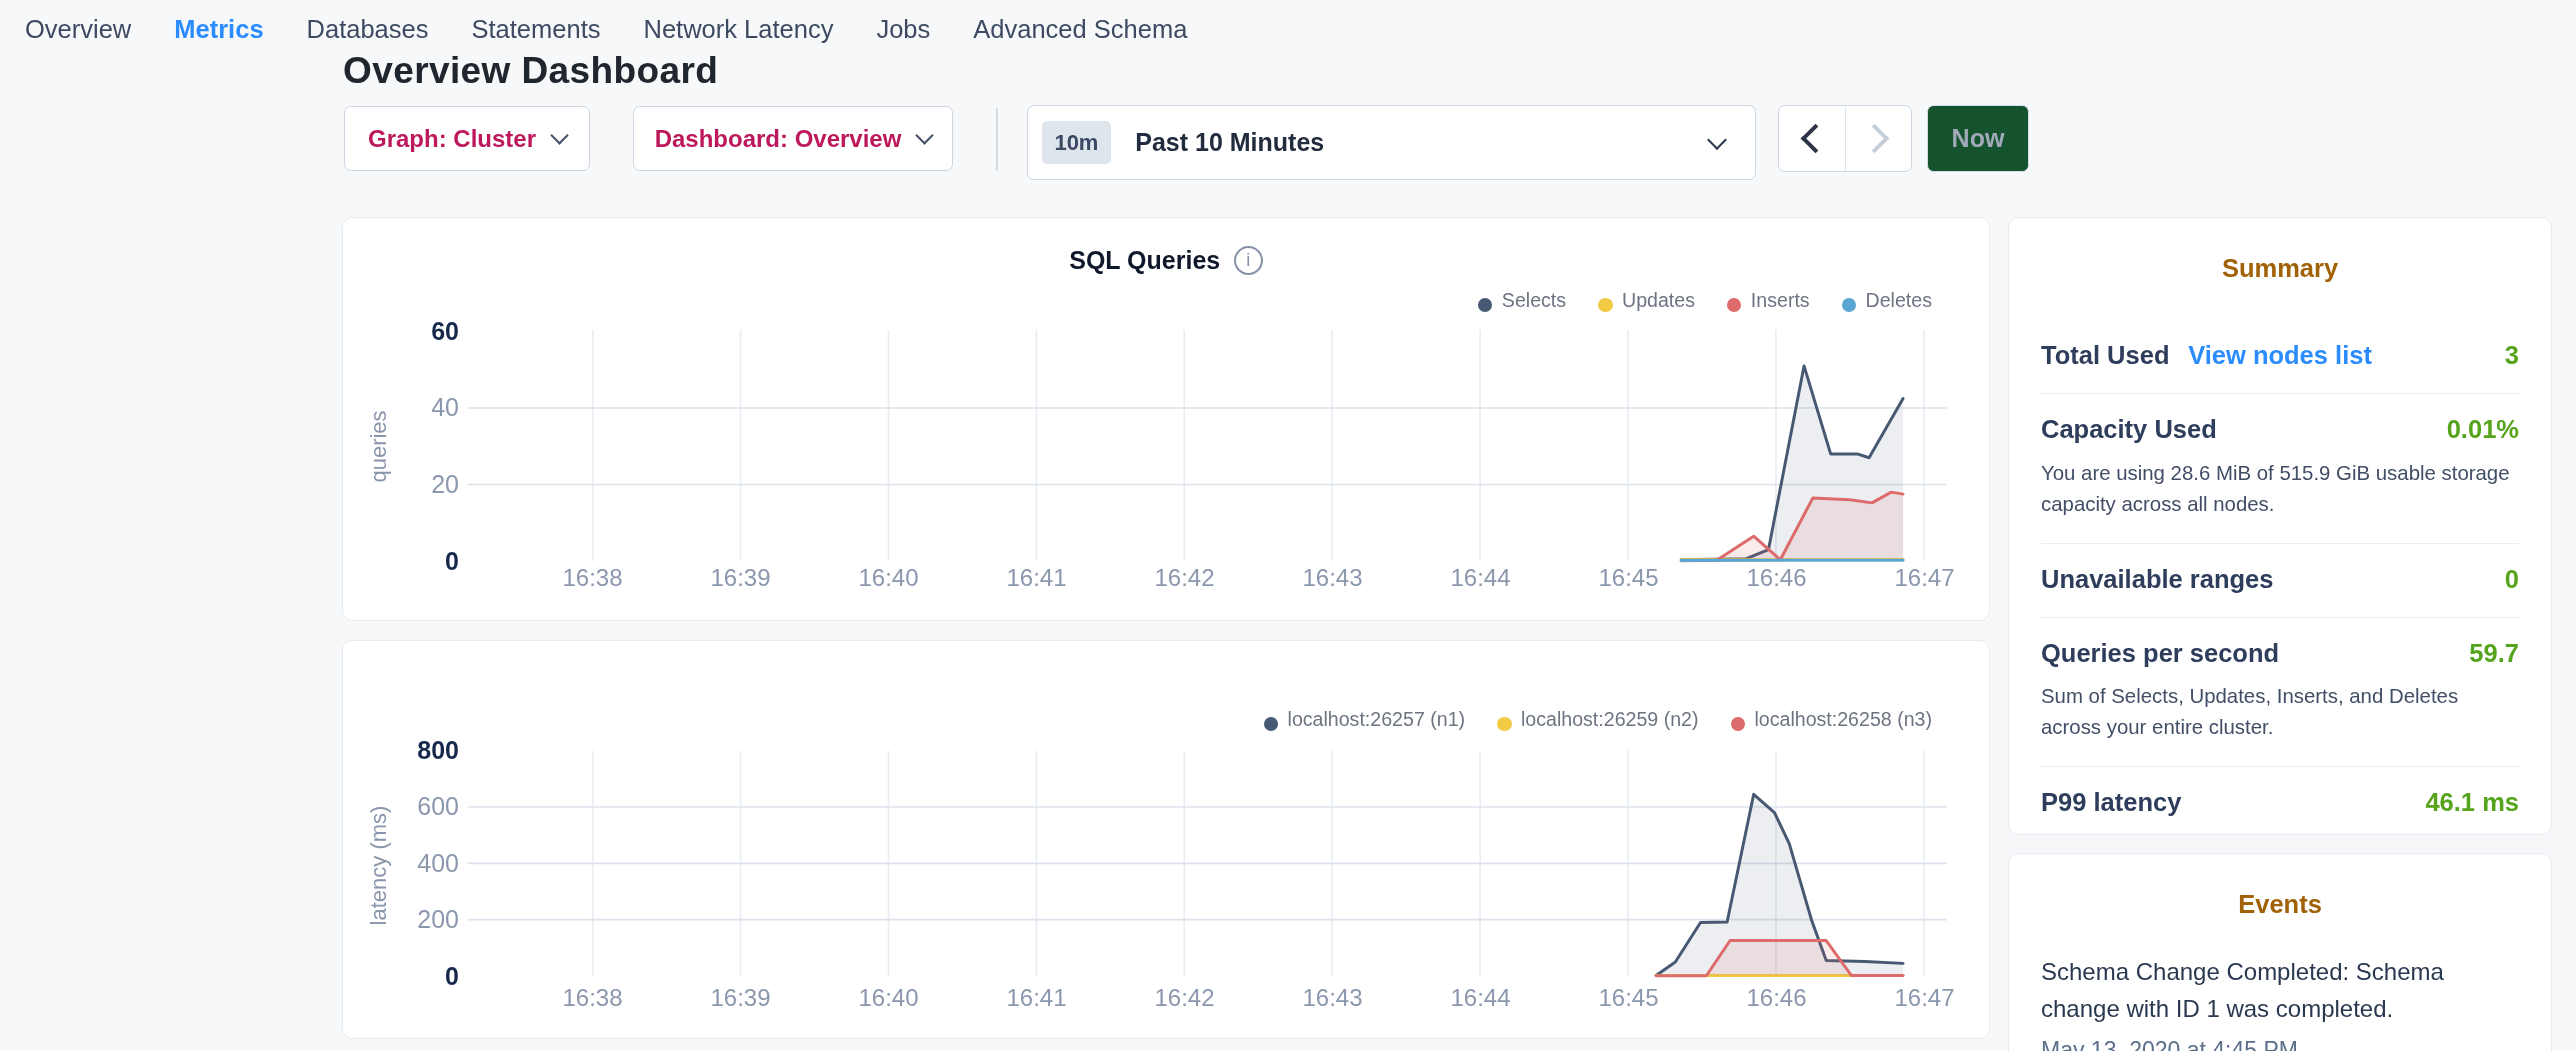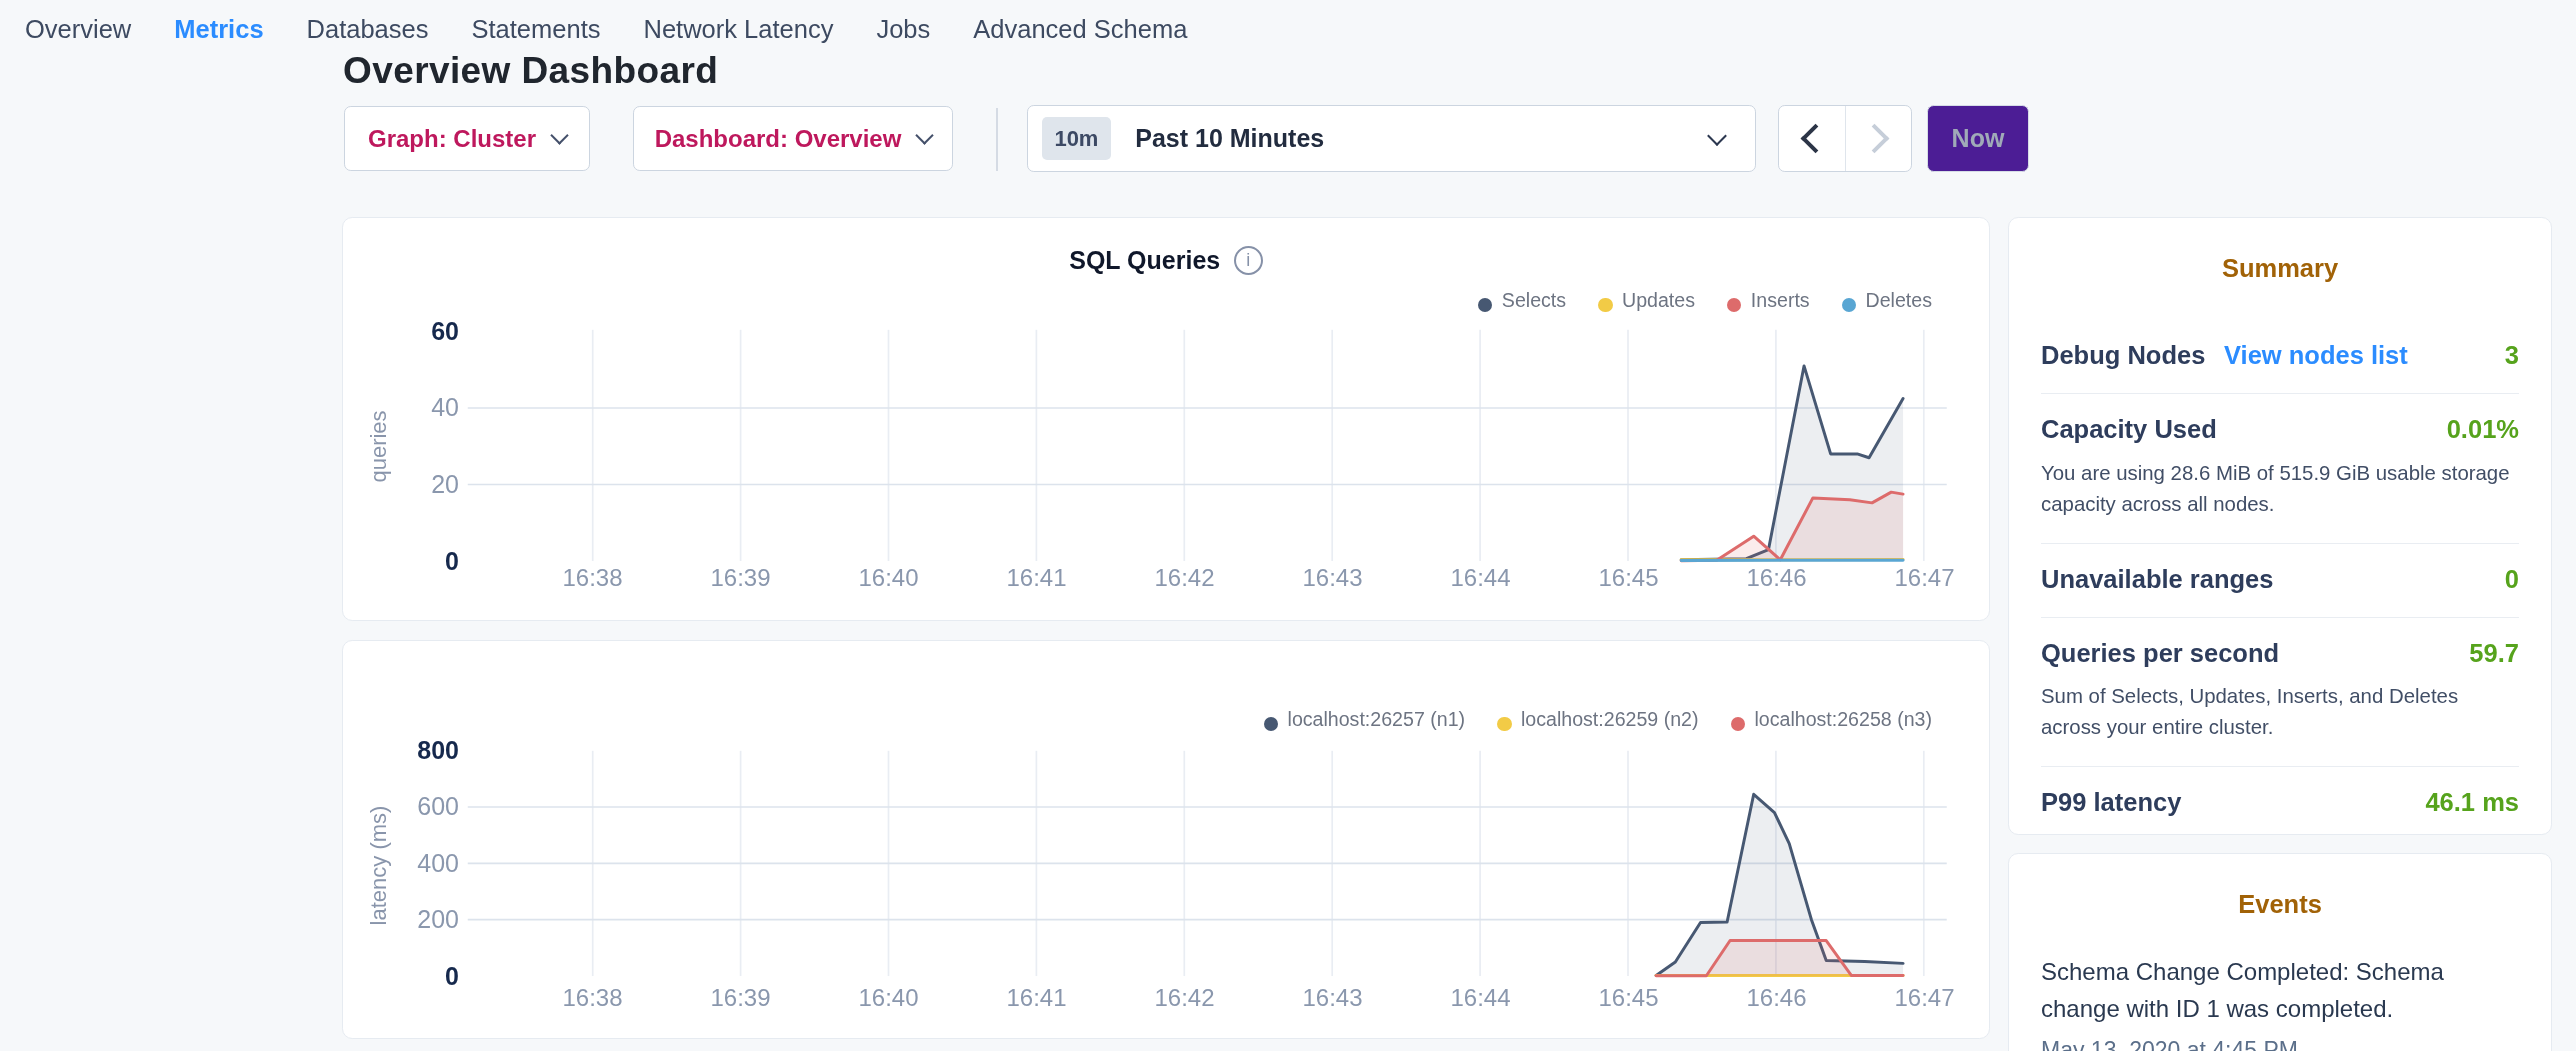--- a/index.html
+++ b/index.html
@@ -19,34 +19,34 @@
   
   .page-title{position:absolute;left:343px;top:25.5px;font-size:37px;font-weight:bold;color:#20262e;letter-spacing:0.4px;}
 
   .ctrl{position:absolute;top:106px;height:65px;background:#fff;border:1.7px solid #ccd5e0;border-radius:6.8px;
         box-sizing:border-box;display:flex;align-items:center;justify-content:center;gap:17px;cursor:pointer;}
   .ctrl-label{font-size:24px;font-weight:bold;color:#be185d;}
   .chev{display:inline-block;width:11px;height:11px;border-right:2.6px solid #44506a;border-bottom:2.6px solid #44506a;
         transform:rotate(45deg);margin-top:-5.1px;}
   .vdivider{position:absolute;left:996px;top:108px;width:1.7px;height:63px;background:#d5dbe4;}
 
-  .timesel{position:absolute;left:1027px;top:105px;width:729px;height:67px;background:#fff;border:1.7px solid #ccd5e0;
+  .timesel{position:absolute;left:1027px;top:105px;width:729px;height:75px;background:#fff;border:1.7px solid #ccd5e0;
         border-radius:6.8px;box-sizing:border-box;display:flex;align-items:center;cursor:pointer;}
   .time-badge{margin-left:13.6px;background:#dfe5ec;border-radius:5.1px;font-size:22px;font-weight:bold;color:#3c4964;
         padding:8.5px 12.8px;}
   .time-label{margin-left:24px;font-size:25px;font-weight:bold;color:#222c3f;}
   .time-chev{margin-left:auto;margin-right:31px;width:12px;height:12px;border-right:2.6px solid #2c3850;border-bottom:2.6px solid #2c3850;transform:rotate(45deg);margin-top:-5.1px;}
 
   .pager{position:absolute;left:1778px;top:105px;width:134px;height:67px;background:#fff;border:1.7px solid #ccd5e0;
         border-radius:6.8px;box-sizing:border-box;display:flex;overflow:hidden;}
   .pager .pbtn{flex:1;display:flex;align-items:center;justify-content:center;cursor:pointer;}
   .pager .pbtn + .pbtn{border-left:1.7px solid #dfe5ec;}
   .chev-left{width:17px;height:17px;border-right:4.3px solid #2c3547;border-bottom:4.3px solid #2c3547;transform:rotate(135deg);margin-left:6.8px;}
   .chev-right{width:17px;height:17px;border-right:4.3px solid #c6ced9;border-bottom:4.3px solid #c6ced9;transform:rotate(-45deg);margin-right:6.8px;}
-  .now-btn{position:absolute;left:1927px;top:105px;width:102px;height:67px;background:#4c1d95;border:1.7px solid #d6dde6;
+  .now-btn{position:absolute;left:1927px;top:105px;width:102px;height:67px;background:#14532d;border:1.7px solid #d6dde6;
         border-radius:6.8px;box-sizing:border-box;display:flex;align-items:center;justify-content:center;
         font-size:25px;font-weight:bold;color:#a0aab8;cursor:pointer;}
 
   
   .card{position:absolute;background:#fff;border:1.7px solid #e6ebf1;border-radius:10.2px;box-sizing:border-box;}
   #card-sql{left:342px;top:217px;width:1648px;height:404px;}
   #card-lat{left:342px;top:640px;width:1648px;height:399px;}
   #card-summary{left:2008px;top:217px;width:544px;height:618px;}
   #card-events{left:2008px;top:853px;width:544px;height:281px;}
 
@@ -164,21 +164,21 @@
         <span class="legend-dot" style="background: rgb(221, 107, 107);"></span>
         <span class="legend-name">localhost:26258 (n3)</span>
       </div>
     </div>
 
   <div class="card" id="card-summary">
     <div class="panel-title">Summary</div>
     <div class="sum-rows" id="sum-rows">
         <div class="sum-row">
           <div class="sum-head">
-            <span class="sum-label">Debug Nodes</span>
+            <span class="sum-label">Total Used</span>
             <span class="sum-link">View nodes list</span>
             <span class="sum-value">3</span>
           </div>
         </div>
         <div class="sum-row">
           <div class="sum-head">
             <span class="sum-label">Capacity Used</span>
             <span class="sum-value">0.01%</span>
           </div>
           <div class="sum-desc">You are using 28.6 MiB of 515.9 GiB usable storage capacity across all nodes.</div>

